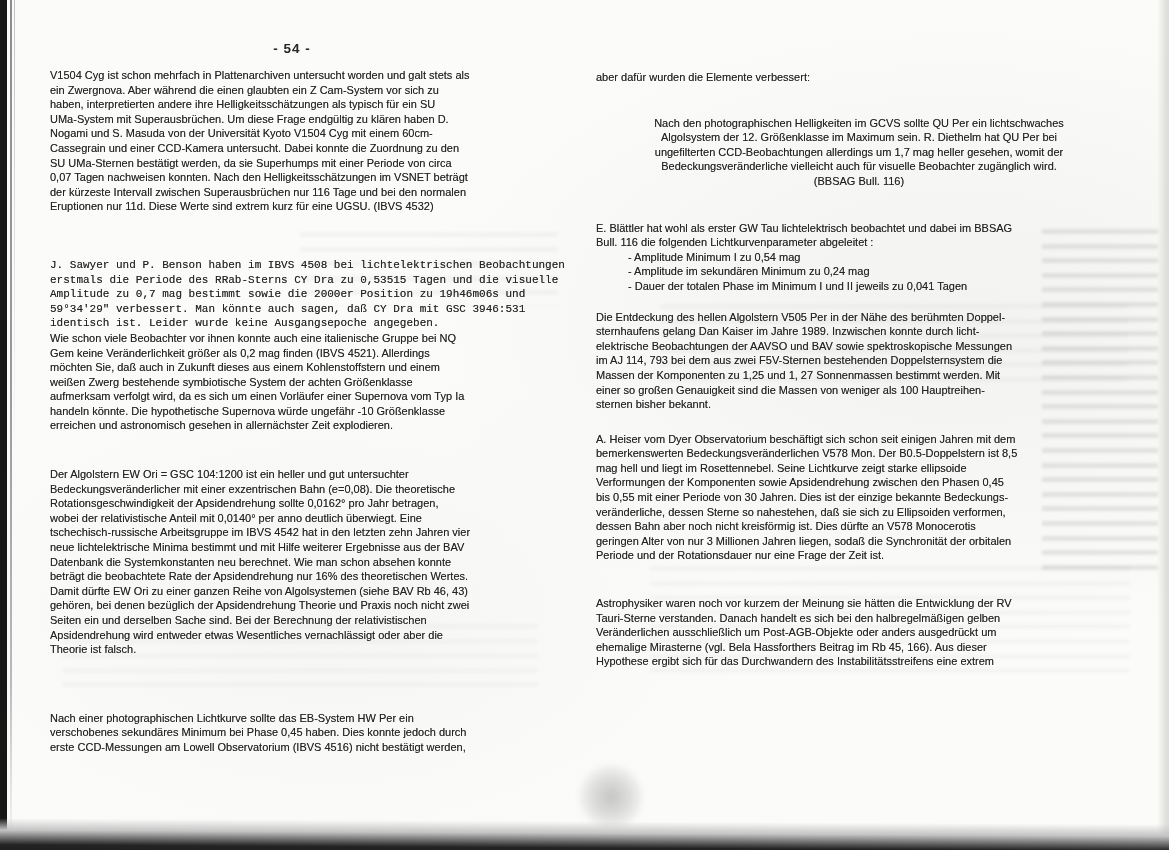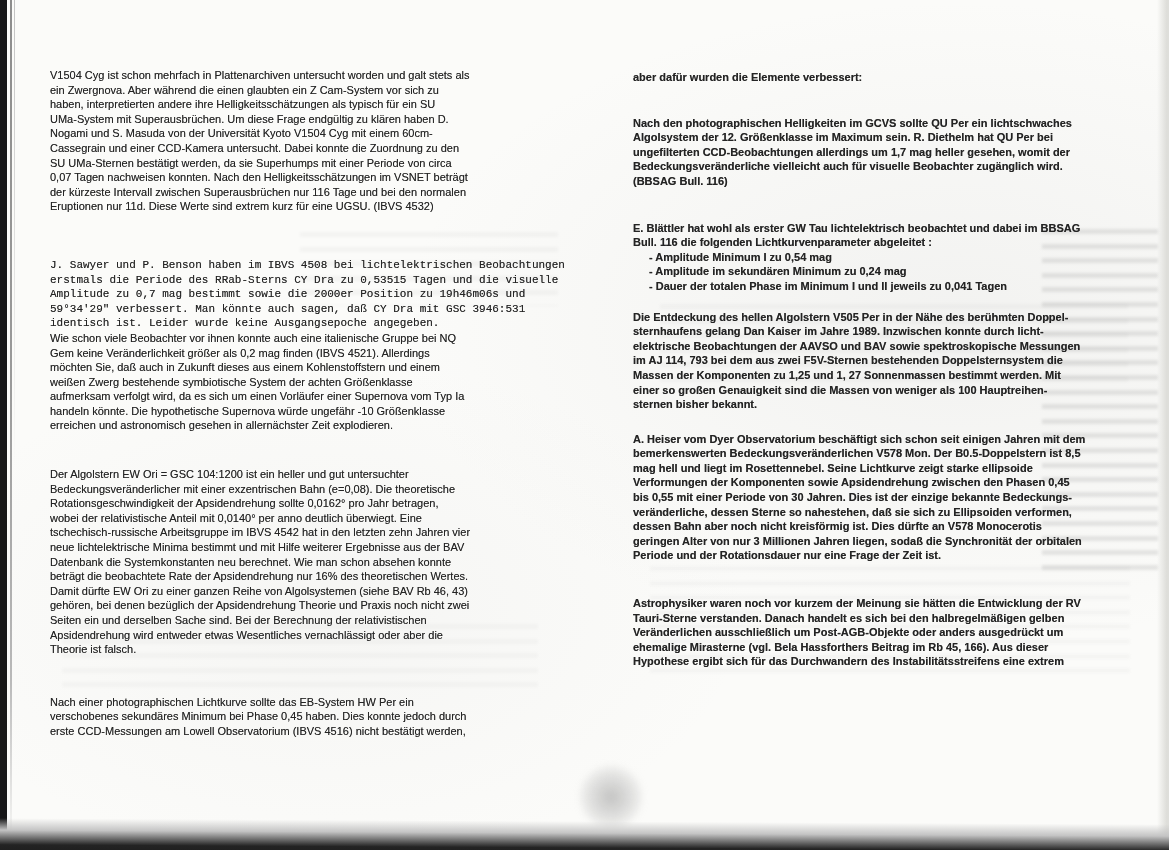--- a/index.html
+++ b/index.html
@@ -37,49 +37,50 @@
   #g5{left:650px;top:562px;width:480px;height:116px;opacity:.14;}
   
   .page-header{position:absolute;top:41px;width:470px;text-align:center;z-index:2;
     font-size:13.5px;font-weight:bold;letter-spacing:1px;color:#262626;}
   #hdr-left{left:57px;}
   #hdr-right{left:636px;}
   .page-col{position:absolute;top:68px;width:526px;z-index:2;
     font-size:11px;line-height:14.6px;color:#242424;white-space:nowrap;
     text-shadow:0 0 .3px rgba(36,36,36,.55);}
   #col-left{left:50px;}
-  #col-right{left:633px;font-weight:bold;}
+  #col-right{left:596px;}
   .block{white-space:nowrap;}
   .block.formula{text-align:center;}
-  .list-item{margin-left:16px;}
+  .list-item{margin-left:32px;}
   #blk-l1{margin-top:0;}
   #blk-l2{margin-top:44px;font-family:Liberation Mono, monospace;}
   #blk-l3{}
   #blk-l4{margin-top:34px;}
-  #blk-l5{margin-top:38px;}
+  #blk-l5{margin-top:54px;}
   #blk-r1{margin-top:2px;}
   #blk-r2{margin-top:17px;}
-  #blk-r3{margin-top:31px;}
+  #blk-r3{margin-top:31px;text-align:center;}
   #blk-r4{margin-top:32px;}
   #blk-r5{margin-top:32px;}
   #blk-r6{margin-top:16px;}
   #blk-r7{margin-top:20px;}
   #blk-r8{margin-top:33px;}
 </style>
 </head>
 <body>
 
 <div id="scan">
 
   <div class="ghost" id="g1"></div>
   <div class="ghost" id="g2"></div>
   <div class="ghost" id="g3"></div>
   <div class="ghost" id="g4"></div>
   <div class="ghost" id="g5"></div>
 
+  <div class="page-header" id="hdr-left">- 54 -</div>
 
   <div class="page-col" id="col-left">
       <div id="blk-l1" class="block">V1504 Cyg ist schon mehrfach in Plattenarchiven untersucht worden und galt stets als<br>ein Zwergnova. Aber während die einen glaubten ein Z Cam-System vor sich zu<br>haben, interpretierten andere ihre Helligkeitsschätzungen als typisch für ein SU<br>UMa-System mit Superausbrüchen. Um diese Frage endgültig zu klären haben D.<br>Nogami und S. Masuda von der Universität Kyoto V1504 Cyg mit einem 60cm-<br>Cassegrain und einer CCD-Kamera untersucht. Dabei konnte die Zuordnung zu den<br>SU UMa-Sternen bestätigt werden, da sie Superhumps mit einer Periode von circa<br>0,07 Tagen nachweisen konnten. Nach den Helligkeitsschätzungen im VSNET beträgt<br>der kürzeste Intervall zwischen Superausbrüchen nur 116 Tage und bei den normalen<br>Eruptionen nur 11d. Diese Werte sind extrem kurz für eine UGSU. (IBVS 4532)</div>
       <div id="blk-l2" class="block">J. Sawyer und P. Benson haben im IBVS 4508 bei lichtelektrischen Beobachtungen<br>erstmals die Periode des RRab-Sterns CY Dra zu 0,53515 Tagen und die visuelle<br>Amplitude zu 0,7 mag bestimmt sowie die 2000er Position zu 19h46m06s und<br>59°34'29" verbessert. Man könnte auch sagen, daß CY Dra mit GSC 3946:531<br>identisch ist. Leider wurde keine Ausgangsepoche angegeben.</div>
       <div id="blk-l3" class="block">Wie schon viele Beobachter vor ihnen konnte auch eine italienische Gruppe bei NQ<br>Gem keine Veränderlichkeit größer als 0,2 mag finden (IBVS 4521). Allerdings<br>möchten Sie, daß auch in Zukunft dieses aus einem Kohlenstoffstern und einem<br>weißen Zwerg bestehende symbiotische System der achten Größenklasse<br>aufmerksam verfolgt wird, da es sich um einen Vorläufer einer Supernova vom Typ Ia<br>handeln könnte. Die hypothetische Supernova würde ungefähr -10 Größenklasse<br>erreichen und astronomisch gesehen in allernächster Zeit explodieren.</div>
       <div id="blk-l4" class="block">Der Algolstern EW Ori = GSC 104:1200 ist ein heller und gut untersuchter<br>Bedeckungsveränderlicher mit einer exzentrischen Bahn (e=0,08). Die theoretische<br>Rotationsgeschwindigkeit der Apsidendrehung sollte 0,0162° pro Jahr betragen,<br>wobei der relativistische Anteil mit 0,0140° per anno deutlich überwiegt. Eine<br>tschechisch-russische Arbeitsgruppe im IBVS 4542 hat in den letzten zehn Jahren vier<br>neue lichtelektrische Minima bestimmt und mit Hilfe weiterer Ergebnisse aus der BAV<br>Datenbank die Systemkonstanten neu berechnet. Wie man schon absehen konnte<br>beträgt die beobachtete Rate der Apsidendrehung nur 16% des theoretischen Wertes.<br>Damit dürfte EW Ori zu einer ganzen Reihe von Algolsystemen (siehe BAV Rb 46, 43)<br>gehören, bei denen bezüglich der Apsidendrehung Theorie und Praxis noch nicht zwei<br>Seiten ein und derselben Sache sind. Bei der Berechnung der relativistischen<br>Apsidendrehung wird entweder etwas Wesentliches vernachlässigt oder aber die<br>Theorie ist falsch.</div>
       <div id="blk-l5" class="block">Nach einer photographischen Lichtkurve sollte das EB-System HW Per ein<br>verschobenes sekundäres Minimum bei Phase 0,45 haben. Dies konnte jedoch durch<br>erste CCD-Messungen am Lowell Observatorium (IBVS 4516) nicht bestätigt werden,</div>
     </div>
   <div class="page-col" id="col-right">
       <div id="blk-r1" class="block">aber dafür wurden die Elemente verbessert:</div>

